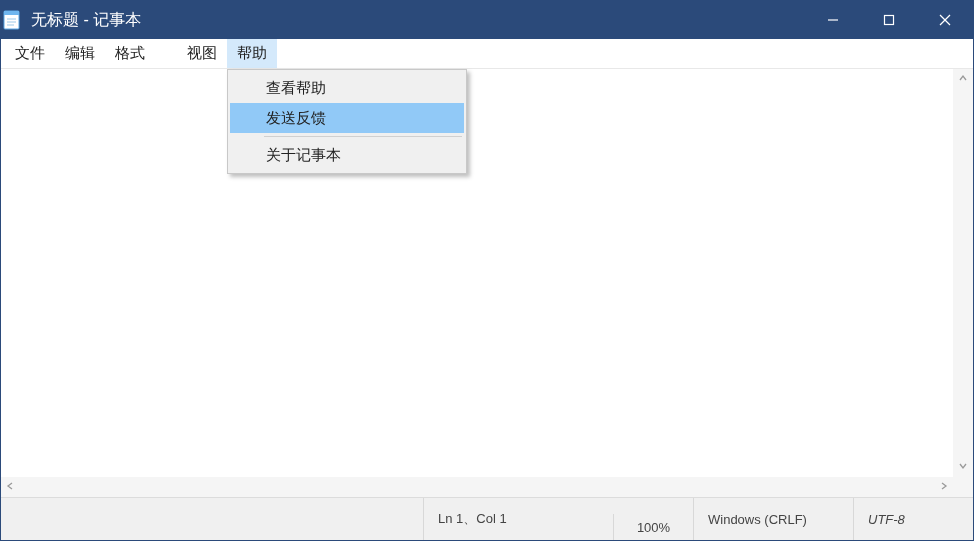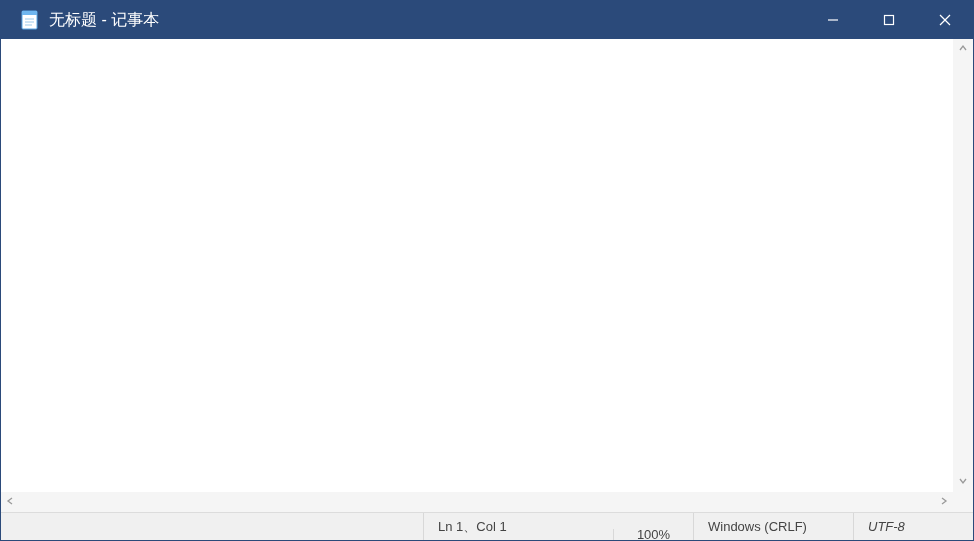--- a/index.html
+++ b/index.html
@@ -19,21 +19,21 @@
       flex-direction: column;
       border: 1px solid #2b4a7a;
     }
     
     .titlebar {
       height: 38px;
       background: #2b4a7a;
       color: #fff;
       display: flex;
       align-items: center;
-      padding-left: 18px;
+      padding-left: 0;
     }
     .app-icon {
       width: 22px;
       height: 22px;
       margin-right: 8px;
       flex-shrink: 0;
     }
     .title-text {
       font-size: 16px;
       flex: 0 0 auto;
@@ -144,21 +144,21 @@
     .scroll-corner {
       position: absolute;
       right: 0;
       bottom: 0;
       width: 20px;
       height: 20px;
       background: #f5f5f5;
     }
     
     .statusbar {
-      height: 28px;
+      height: 43px;
       background: #f0f0f0;
       border-top: 1px solid #dcdcdc;
       display: flex;
       align-items: stretch;
       font-size: 13px;
       color: #444;
     }
     .status-spacer { flex: 1; }
     .status-cell {
       display: flex;
@@ -201,20 +201,36 @@
       </div>
       <div class="win-btn">
         <svg width="12" height="12" viewBox="0 0 12 12">
             <line x1="1" y1="1" x2="11" y2="11" stroke="#fff" stroke-width="1.3"></line>
             <line x1="11" y1="1" x2="1" y2="11" stroke="#fff" stroke-width="1.3"></line>
           </svg>
       </div>
     </div>
   </div>
 
+  <div class="menubar">
+    <div class="menu-item">文件</div>
+    <div class="menu-item">编辑</div>
+    <div class="menu-item">格式</div>
+    <div class="menu-item view">视图</div>
+    <div class="menu-item help-open">
+      <span>帮助</span>
+
+      <div class="dropdown">
+        <div class="dd-item">查看帮助</div>
+        <div class="dd-item hl">发送反馈</div>
+        <div class="dd-sep"></div>
+        <div class="dd-item">关于记事本</div>
+      </div>
+    </div>
+  </div>
 
   <div class="content-wrap">
     <div class="editor"></div>
     <div class="vscroll">
       <span>
         <svg width="10" height="10" viewBox="0 0 10 10">
             <polyline points="2,7 5,3 8,7" fill="none" stroke="#9a9a9a" stroke-width="1.3"></polyline>
           </svg>
       </span>
       <span>

